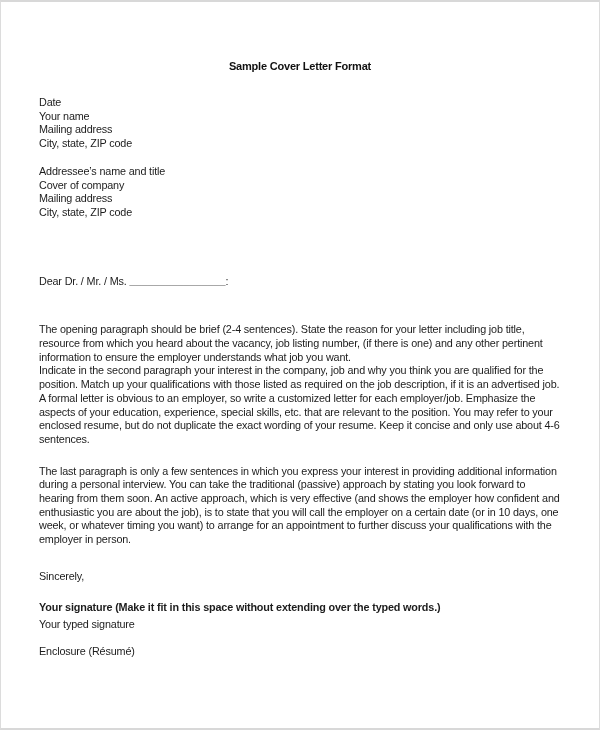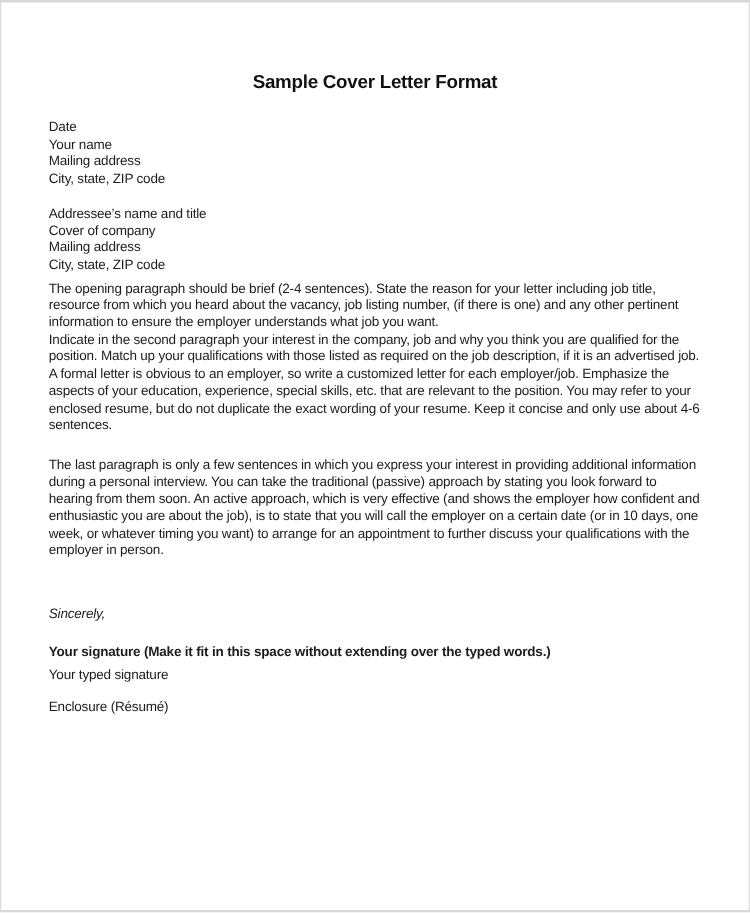--- a/index.html
+++ b/index.html
@@ -17,21 +17,21 @@
     border-top: 2px solid #d8d8d8;
     border-bottom: 2px solid #d8d8d8;
     border-left: 1px solid #dcdcdc;
     border-right: 1px solid #dcdcdc;
     padding: 0 38px;
     overflow: hidden;
   }
   .doc-title {
     margin-top: 56px;
     text-align: center;
-    font-size: 15px;
+    font-size: 11px;
     font-weight: bold;
     letter-spacing: -0.2px;
     color: #111111;
     line-height: 16px;
   }
   .line, .para, .salutation, .closing-line {
     font-size: 10.8px;
     line-height: 13.7px;
     letter-spacing: -0.15px;
     color: #1c1c1c;
@@ -39,23 +39,23 @@
   .sender-block { margin-top: 22px; }
   .recipient-block { margin-top: 14px; }
   .salutation { margin-top: 55px; white-space: nowrap; }
   .blank-line {
     display: inline-block;
     color: #8a8a8a;
     letter-spacing: 0;
     transform: translateY(-1px);
   }
   .para { max-width: 524px; }
-  .para.first { margin-top: 5px; }
+  .para.first { margin-top: 35px; }
   .para.third { margin-top: 18px; }
-  .closing-line.sincerely { margin-top: 37px; font-style: italic; }
+  .closing-line.sincerely { margin-top: 23px; }
   .closing-line.sig-note { margin-top: 17px; font-weight: bold; }
   .closing-line.typed-sig { margin-top: 4px; }
   .closing-line.enclosure { margin-top: 13px; }
 </style>
 </head>
 <body>
 
 <div class="page">
 
   <div class="doc-title">Sample Cover Letter Format</div>
@@ -67,20 +67,21 @@
     <div class="line">City, state, ZIP code</div>
   </div>
 
   <div class="recipient-block">
     <div class="line">Addressee’s name and title</div>
     <div class="line">Cover of company</div>
     <div class="line">Mailing address</div>
     <div class="line">City, state, ZIP code</div>
   </div>
 
+  <div class="salutation"><span>Dear Dr. / Mr. / Ms. </span><span class="blank-line">________________</span><span>:</span></div>
 
   <div class="para first">The opening paragraph should be brief (2-4 sentences). State the reason for your letter including job title, resource from which you heard about the vacancy, job listing number, (if there is one) and any other pertinent information to ensure the employer understands what job you want.</div>
 
   <div class="para">Indicate in the second paragraph your interest in the company, job and why you think you are qualified for the position. Match up your qualifications with those listed as required on the job description, if it is an advertised job. A formal letter is obvious to an employer, so write a customized letter for each employer/job. Emphasize the aspects of your education, experience, special skills, etc. that are relevant to the position. You may refer to your enclosed resume, but do not duplicate the exact wording of your resume. Keep it concise and only use about 4-6 sentences.</div>
 
   <div class="para third">The last paragraph is only a few sentences in which you express your interest in providing additional information during a personal interview. You can take the traditional (passive) approach by stating you look forward to hearing from them soon. An active approach, which is very effective (and shows the employer how confident and enthusiastic you are about the job), is to state that you will call the employer on a certain date (or in 10 days, one week, or whatever timing you want) to arrange for an appointment to further discuss your qualifications with the employer in person.</div>
 
   <div class="closing-line sincerely">Sincerely,</div>
 
   <div class="closing-line sig-note">Your signature (Make it fit in this space without extending over the typed words.)</div>

